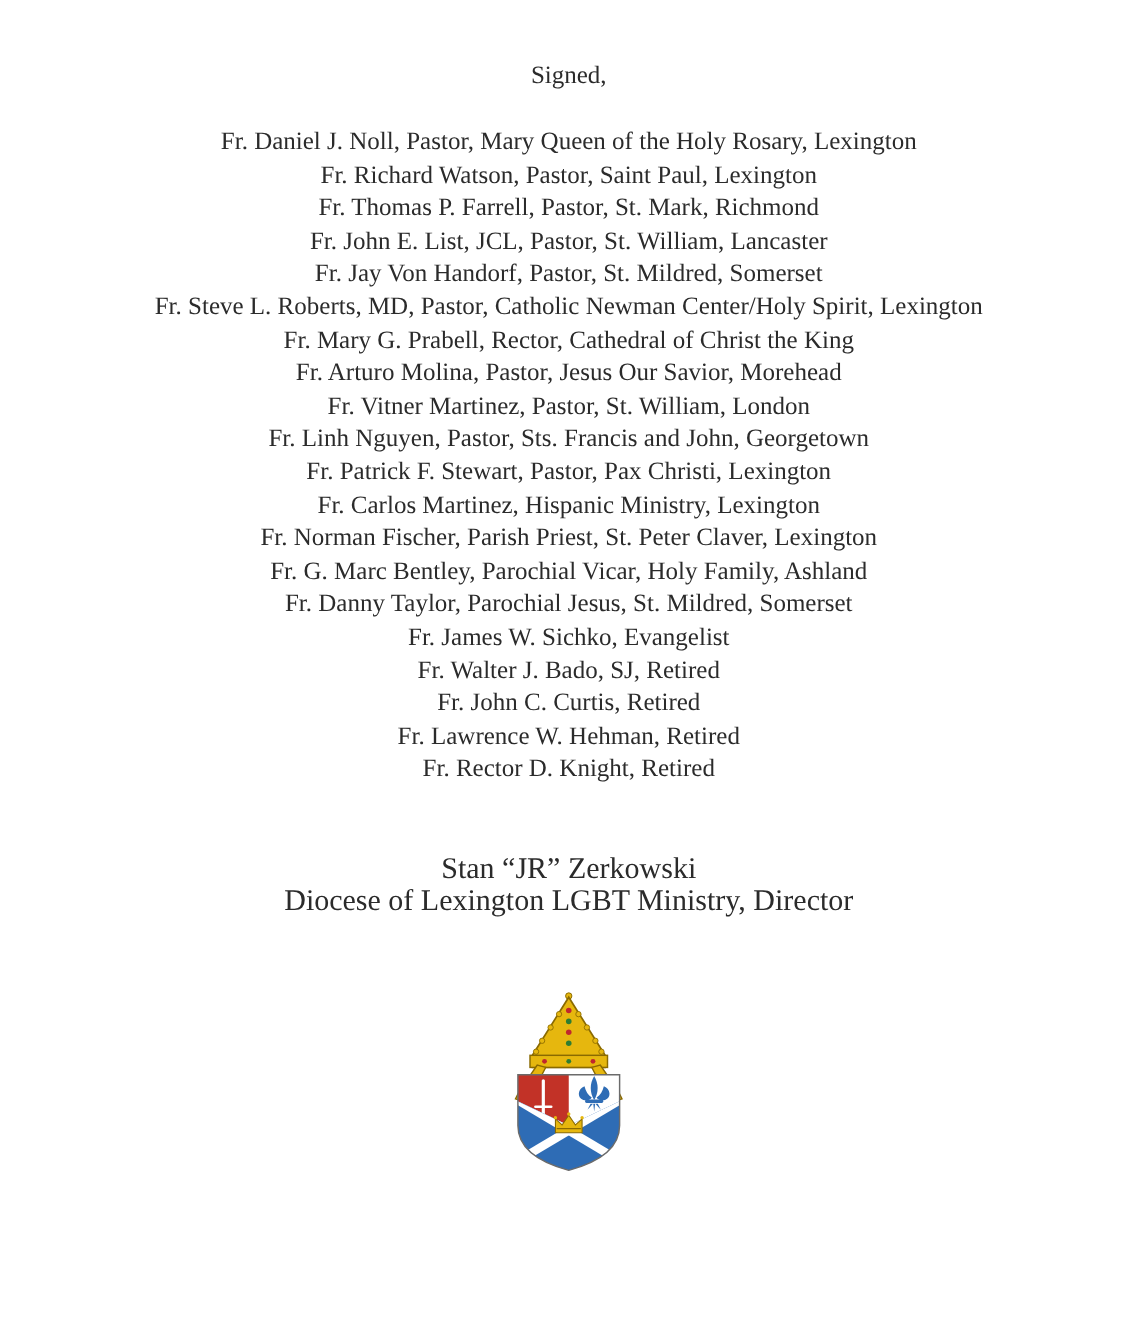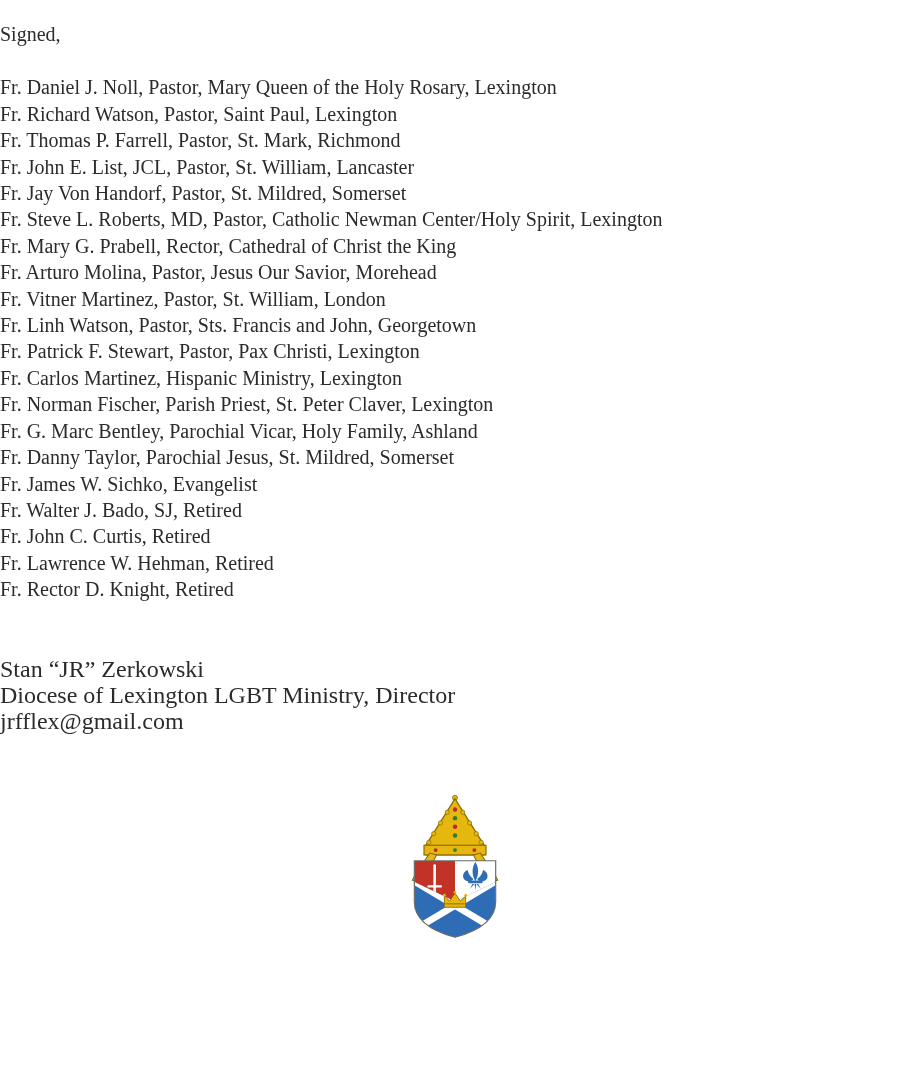--- a/index.html
+++ b/index.html
@@ -17,22 +17,22 @@
   * { margin: 0; padding: 0; box-sizing: border-box; }
   html, body {
     width: 910px;
     background: var(--page-bg);
     font-family: "Liberation Serif", "DejaVu Serif", serif;
     color: var(--text-color);
   }
   .page {
     width: 910px;
     height: 1067px;
-    padding-top: 21px;
-    text-align: left;
+    padding-top: 47px;
+    text-align: center;
     overflow: hidden;
   }
   .salutation {
     font-size: 20px;
     line-height: 26.4px;
     margin-bottom: 27px;
   }
   .signatory-list .signatory-line {
     font-size: 20px;
     line-height: 26.4px;
@@ -62,37 +62,36 @@
   <div class="signatory-list">
       <div class="signatory-line">Fr. Daniel J. Noll, Pastor, Mary Queen of the Holy Rosary, Lexington</div>
       <div class="signatory-line">Fr. Richard Watson, Pastor, Saint Paul, Lexington</div>
       <div class="signatory-line">Fr. Thomas P. Farrell, Pastor, St. Mark, Richmond</div>
       <div class="signatory-line">Fr. John E. List, JCL, Pastor, St. William, Lancaster</div>
       <div class="signatory-line">Fr. Jay Von Handorf, Pastor, St. Mildred, Somerset</div>
       <div class="signatory-line">Fr. Steve L. Roberts, MD, Pastor, Catholic Newman Center/Holy Spirit, Lexington</div>
       <div class="signatory-line">Fr. Mary G. Prabell, Rector, Cathedral of Christ the King</div>
       <div class="signatory-line">Fr. Arturo Molina, Pastor, Jesus Our Savior, Morehead</div>
       <div class="signatory-line">Fr. Vitner Martinez, Pastor, St. William, London</div>
-      <div class="signatory-line">Fr. Linh Watson, Pastor, Sts. Francis and John, Georgetown</div>
+      <div class="signatory-line">Fr. Linh Nguyen, Pastor, Sts. Francis and John, Georgetown</div>
       <div class="signatory-line">Fr. Patrick F. Stewart, Pastor, Pax Christi, Lexington</div>
       <div class="signatory-line">Fr. Carlos Martinez, Hispanic Ministry, Lexington</div>
       <div class="signatory-line">Fr. Norman Fischer, Parish Priest, St. Peter Claver, Lexington</div>
       <div class="signatory-line">Fr. G. Marc Bentley, Parochial Vicar, Holy Family, Ashland</div>
       <div class="signatory-line">Fr. Danny Taylor, Parochial Jesus, St. Mildred, Somerset</div>
       <div class="signatory-line">Fr. James W. Sichko, Evangelist</div>
       <div class="signatory-line">Fr. Walter J. Bado, SJ, Retired</div>
       <div class="signatory-line">Fr. John C. Curtis, Retired</div>
       <div class="signatory-line">Fr. Lawrence W. Hehman, Retired</div>
       <div class="signatory-line">Fr. Rector D. Knight, Retired</div>
     </div>
 
   <div class="contact">
     <div class="contact-line">Stan “JR” Zerkowski</div>
     <div class="contact-line">Diocese of Lexington LGBT Ministry, Director</div>
-    <div class="contact-line">jrfflex@gmail.com</div>
   </div>
 
   <div class="crest-wrap">
     <svg width="128" height="155" viewBox="0 0 132 160" aria-hidden="true">
       <defs>
         <clipPath id="shieldClip">
           <path d="M24 72 H108 V114 C108 132 92 144 66 151 C40 144 24 132 24 114 Z"></path>
         </clipPath>
         <clipPath id="blueClip">
           <path d="M24 94 L66 114 L108 94 L108 160 L24 160 Z"></path>

